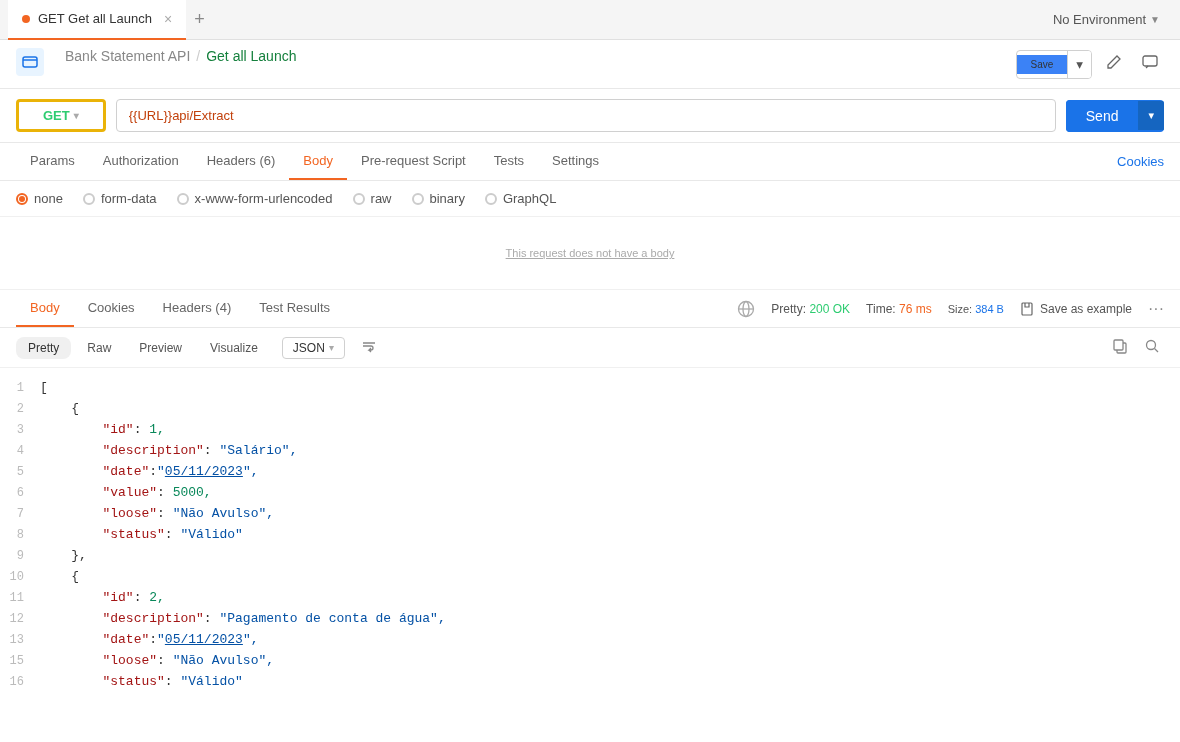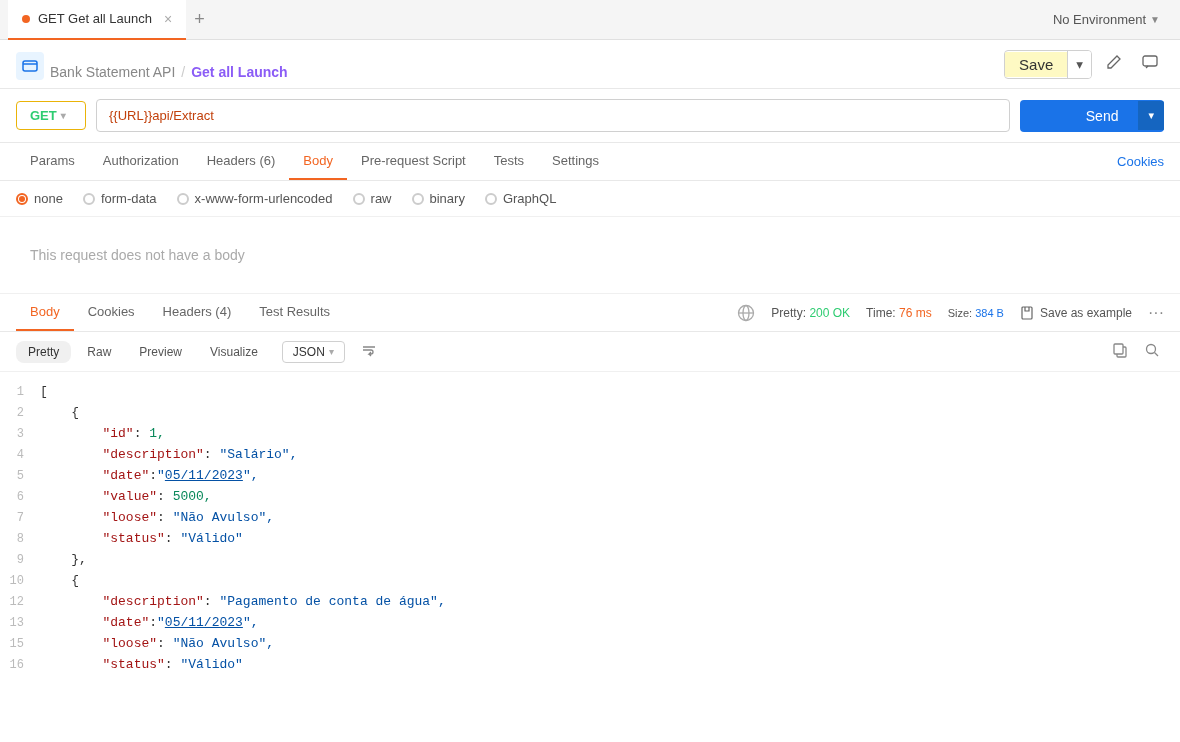--- a/index.html
+++ b/index.html
@@ -13,55 +13,55 @@
       display: flex; align-items: center; gap: 8px; padding: 0 14px; height: 40px; font-size: 13px; color: #555; cursor: pointer; border-bottom: 2px solid transparent; white-space: nowrap;
     }
     .tab-item.active { background: #fff; color: #333; border-bottom: 2px solid #f26522; }
     .tab-dot { width: 8px; height: 8px; border-radius: 50%; background: #f26522; }
     .tab-add { background: none; border: none; font-size: 18px; color: #888; cursor: pointer; padding: 0 8px; }
     .tab-env { margin-left: auto; display: flex; align-items: center; gap: 4px; color: #555; font-size: 13px; cursor: pointer; padding: 0 12px; }
     .chevron { font-size: 10px; color: #888; }
 
     
     .header-bar {
-      display: flex; align-items: flex-end; padding: 8px 16px; border-bottom: 1px solid #e8e8e8; gap: 6px;
+      display: flex; align-items: flex-start; padding: 8px 16px; border-bottom: 1px solid #e8e8e8; gap: 21px;
     }
     .header-icon { width: 28px; height: 28px; background: #e8f4ff; border-radius: 4px; display: flex; align-items: center; justify-content: center; color: #1a73e8; font-size: 12px; }
     .breadcrumb { display: flex; align-items: center; gap: 6px; font-size: 14px; color: #888; }
     .breadcrumb span.sep { color: #ccc; }
-    .breadcrumb span.current { color: #8b5cf6; font-weight: 700; }
+    .breadcrumb span.current { color: #15803d; font-weight: 400; }
     .header-actions { margin-left: auto; display: flex; align-items: center; gap: 8px; }
     .save-btn { display: flex; align-items: center; gap: 0; border: 1px solid #d0d0d0; border-radius: 4px; overflow: hidden; }
-    .save-btn-main { background: #fef9c3; border: none; padding: 4px 14px; font-size: 15px; cursor: pointer; color: #333; }
+    .save-btn-main { background: #3b82f6; border: none; padding: 4px 14px; font-size: 10px; cursor: pointer; color: #333; }
     .save-btn-arrow { background: #fff; border: none; border-left: 1px solid #d0d0d0; padding: 6px 8px; cursor: pointer; color: #555; }
     .icon-btn { background: none; border: none; cursor: pointer; padding: 6px; color: #555; font-size: 16px; }
 
     
     .url-bar { display: flex; align-items: center; padding: 10px 16px; gap: 10px; border-bottom: 1px solid #e8e8e8; }
-    .method-select { display: flex; align-items: center; gap: 4px; border: 1px solid #eab308; border-radius: 4px; padding: 6px 13px; font-size: 13px; font-weight: 600; color: #2ecc71; cursor: pointer; background: #fff; min-width: 70px; }
+    .method-select { display: flex; align-items: center; gap: 4px; border: 3px solid #eab308; border-radius: 4px; padding: 6px 24px; font-size: 13px; font-weight: 600; color: #2ecc71; cursor: pointer; background: #fff; min-width: 70px; }
     .url-input { flex: 1; border: 1px solid #d0d0d0; border-radius: 4px; padding: 8px 12px; font-size: 13px; color: #c2410c; outline: none; }
-    .send-btn { display: flex; align-items: center; gap: 0; background: #1a73e8; border-radius: 4px; overflow: hidden; padding-left: 46px; }
+    .send-btn { display: flex; align-items: center; gap: 0; background: #1a73e8; border-radius: 4px; overflow: hidden; }
     .send-main { background: #1a73e8; border: none; color: #fff; padding: 8px 20px; font-size: 14px; font-weight: 500; cursor: pointer; }
     .send-arrow { background: #1565c0; border: none; color: #fff; padding: 8px 10px; cursor: pointer; font-size: 11px; }
 
     
     .nav-tabs { display: flex; align-items: center; padding: 0 16px; border-bottom: 1px solid #e8e8e8; }
     .nav-tab { padding: 10px 14px; font-size: 13px; color: #666; cursor: pointer; border-bottom: 2px solid transparent; }
     .nav-tab.active { color: #f26522; border-bottom: 2px solid #f26522; }
     .nav-tab-cookies { margin-left: auto; color: #1a73e8; font-size: 13px; cursor: pointer; padding: 10px 0; }
 
     
     .body-options { display: flex; align-items: flex-end; gap: 20px; padding: 10px 16px; border-bottom: 1px solid #f0f0f0; }
     .radio-option { display: flex; align-items: center; gap: 6px; cursor: pointer; font-size: 13px; color: #555; }
     .radio-dot { width: 12px; height: 12px; border-radius: 50%; border: 2px solid #ccc; display: flex; align-items: center; justify-content: center; }
     .radio-dot.active { border-color: #f26522; }
     .radio-dot.active::after { content: ''; width: 6px; height: 6px; border-radius: 50%; background: #f26522; }
 
     
-    .no-body-msg { text-align: left; padding: 30px; color: #aaa; font-size: 14px; border-bottom: 1px solid #f0f0f0; }
+    .no-body-msg { text-align: center; padding: 30px; color: #aaa; font-size: 11px; border-bottom: 1px solid #f0f0f0; text-decoration: underline; }
 
     
     .response-header { display: flex; align-items: center; padding: 0 16px; border-bottom: 1px solid #e8e8e8; gap: 0; }
     .resp-tab { padding: 10px 14px; font-size: 13px; color: #666; cursor: pointer; border-bottom: 2px solid transparent; }
     .resp-tab.active { color: #f26522; border-bottom: 2px solid #f26522; }
     .resp-meta { margin-left: auto; display: flex; align-items: center; gap: 16px; font-size: 12px; }
     .status-ok { color: #2ecc71; font-weight: 500; }
     .status-time { color: #f26522; }
     .status-size { color: #1a73e8; }
     .save-example { display: flex; align-items: center; gap: 6px; color: #555; cursor: pointer; font-size: 12px; }
@@ -283,20 +283,24 @@
     </div>
     <div class="code-line">
       <span class="line-num">9</span>
       <span class="line-content"><span class="j-bracket">    },</span></span>
     </div>
     <div class="code-line">
       <span class="line-num">10</span>
       <span class="line-content"><span class="j-bracket">    {</span></span>
     </div>
     <div class="code-line">
+      <span class="line-num">11</span>
+      <span class="line-content">        <span class="j-key">"id"</span><span class="j-bracket">:</span><span class="j-num"> 2,</span></span>
+    </div>
+    <div class="code-line">
       <span class="line-num">12</span>
       <span class="line-content">        <span class="j-key">"description"</span><span class="j-bracket">:</span><span class="j-str"> "Pagamento de conta de água",</span></span>
     </div>
     <div class="code-line">
       <span class="line-num">13</span>
       <span class="line-content">        <span class="j-key">"date"</span><span class="j-bracket">:</span><span class="j-str">"<span class="j-date-link">05/11/2023</span>",</span></span>
     </div>
     <div class="code-line">
       <span class="line-num">15</span>
       <span class="line-content">        <span class="j-key">"loose"</span><span class="j-bracket">:</span><span class="j-str"> "Não Avulso",</span></span>

